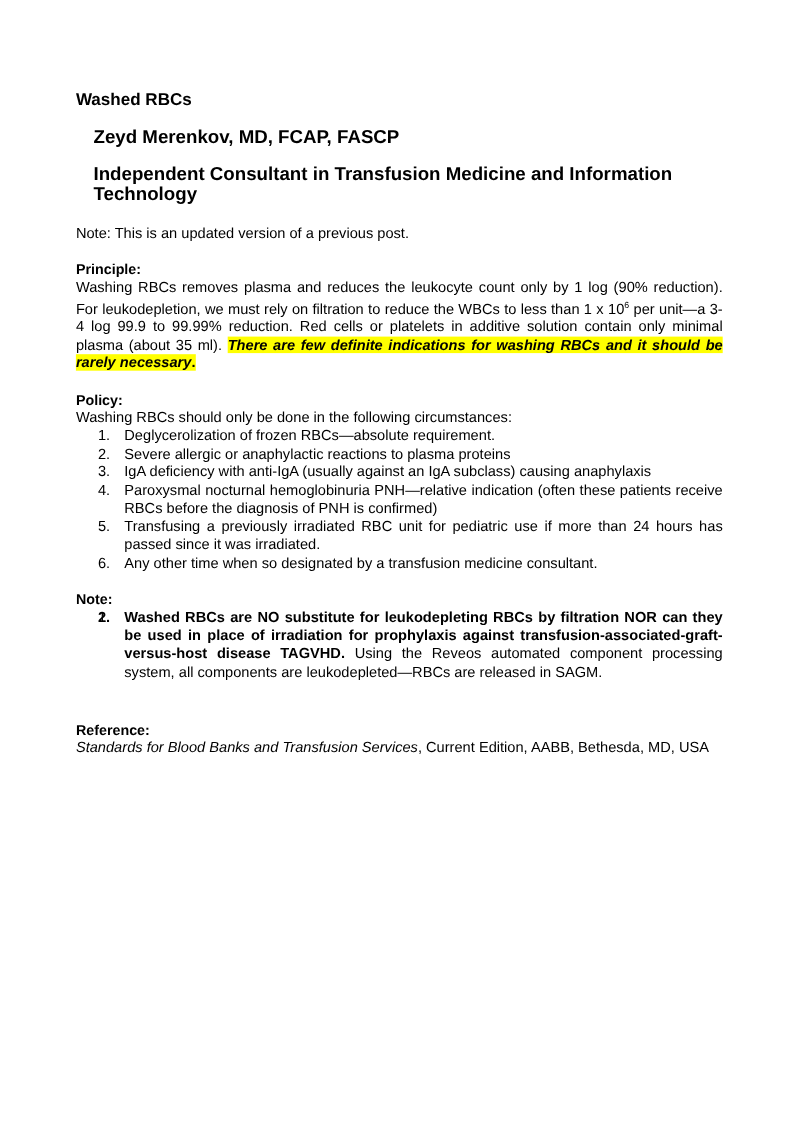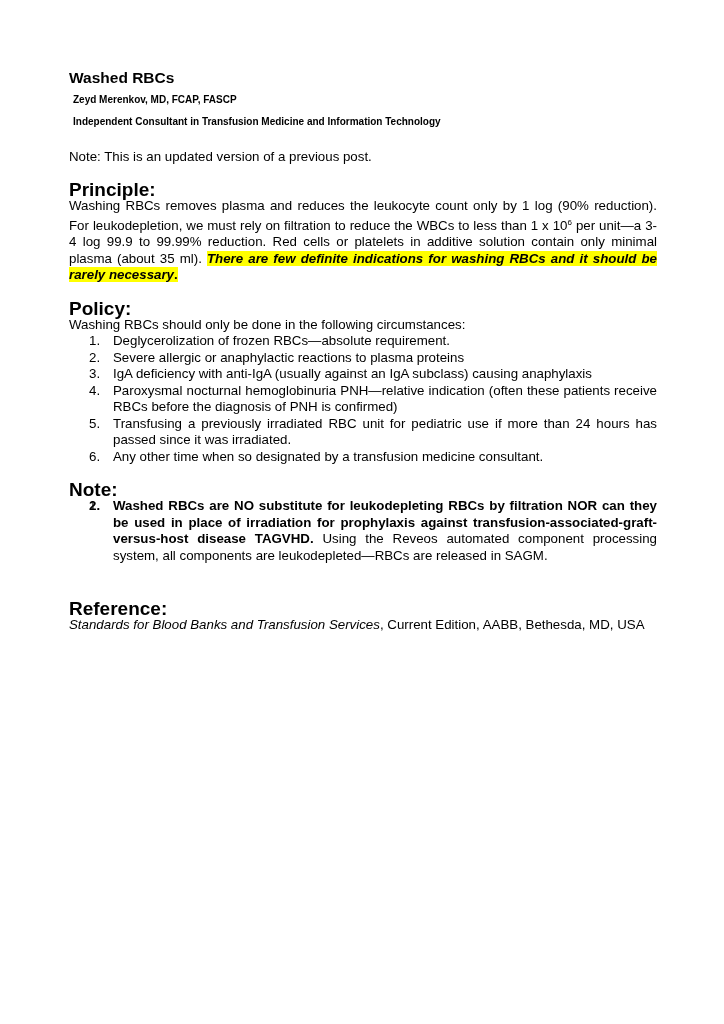--- a/index.html
+++ b/index.html
@@ -1,24 +1,24 @@
 <!DOCTYPE html>
 <html><head>
   <meta charset="utf-8">
   <style>
     html, body { margin: 0; padding: 0; background: #ffffff; }
     body {
       width: 724px; height: 1024px; position: relative; overflow: hidden;
       font-family: "Liberation Sans", sans-serif; color: #000000;
     }
-    .page { position: absolute; left: 69px; top: 68px; width: 588px; }
+    .page { position: absolute; left: 69px; top: 81px; width: 588px; }
     .title { font-weight: bold; font-size: 15.5px; line-height: 19px; margin: 0; }
-    .subtitle { font-weight: bold; font-size: 10px; line-height: 18px; margin: 4px; }
+    .subtitle { font-weight: bold; font-size: 17px; line-height: 18px; margin: 16px; }
     .note-top { font-weight: normal; font-size: 13.3px; line-height: 17px; margin-top: 17px; }
-    .section-head { font-weight: bold; font-size: 19px; line-height: 17px; margin: 0; }
+    .section-head { font-weight: bold; font-size: 13px; line-height: 17px; margin: 0; }
     .para { font-size: 13.3px; line-height: 16.5px; text-align: justify; margin: 0; }
     .hl { background: #ffff00; font-weight: bold; font-style: italic; }
     .section { margin-top: 16px; }
     ol { margin: 0; padding: 0; list-style: none; }
     ol li { position: relative; padding-left: 44px; font-size: 13.3px; line-height: 16.5px; text-align: justify; }
     ol li .num { position: absolute; left: 20px; top: 0; }
     .bold { font-weight: bold; }
     .ref-section { margin-top: 36px; }
     .italic { font-style: italic; }
   </style>

